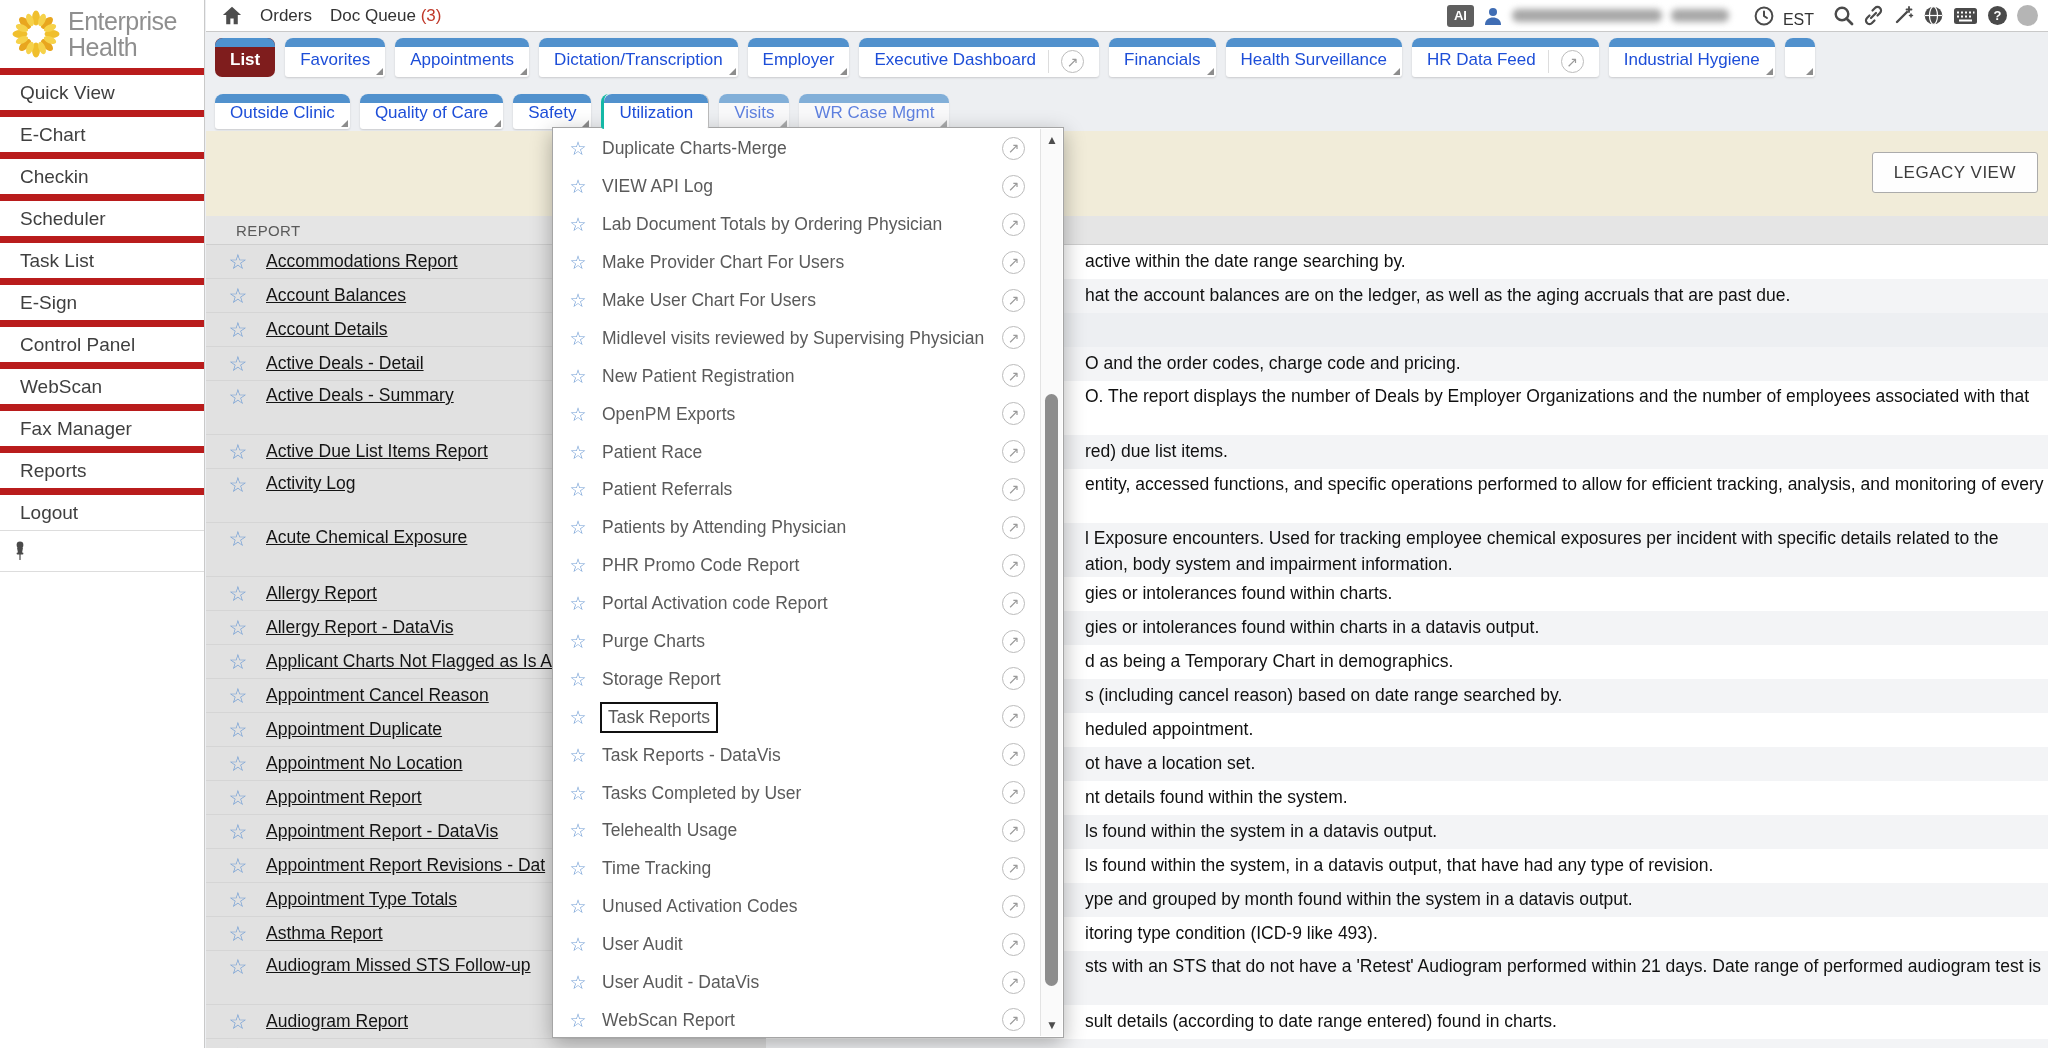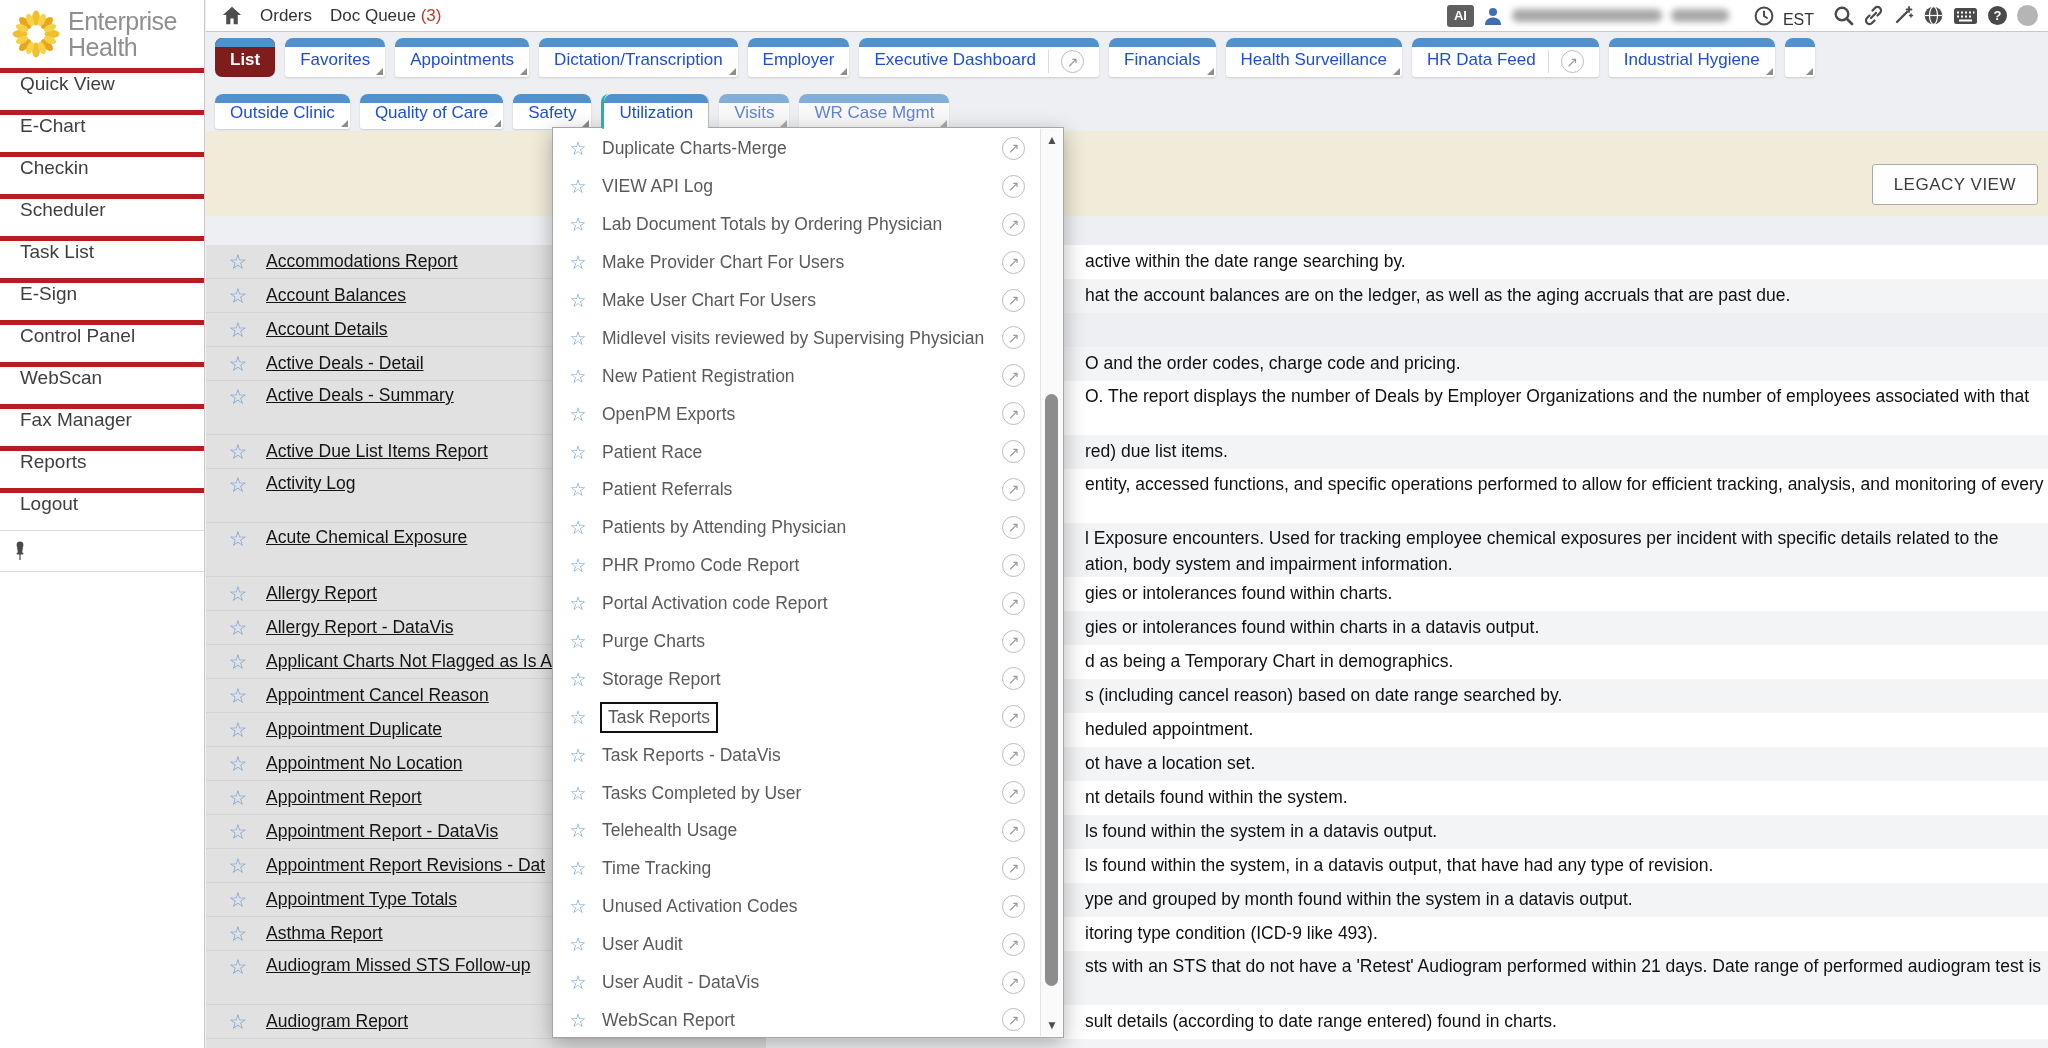--- a/index.html
+++ b/index.html
@@ -4,21 +4,21 @@
 <style>
   * { margin:0; padding:0; box-sizing:border-box; }
   body { background:#fff; font-family:"Liberation Sans", sans-serif; }
   #frame { position:relative; width:2048px; height:1048px; overflow:hidden; background:#edeff2; }
 
   
   #sidebar { position:absolute; left:0; top:0; width:205px; height:1048px; background:#fff; border-right:1px solid #c9c9c9; z-index:10; }
   #logo { display:flex; align-items:center; padding:10px 8px 10px 12px; height:68px; }
   #logo svg { width:48px; height:48px; flex:none; }
   #logo-text { margin-left:8px; color:#8f8f8f; font-size:25px; line-height:26px; letter-spacing:-0.5px; }
-  .side-item { height:42px; display:flex; padding-left:20px; font-size:19px; color:#3f3f3f; border-top:5px solid #b91c1c; cursor:pointer; }
+  .side-item { height:42px; display:flex; align-items:center; padding-left:20px; font-size:19px; color:#3f3f3f; border-top:7px solid #b91c1c; cursor:pointer; }
   .pin-row { height:42px; border-top:1px solid #ddd; border-bottom:1px solid #ddd; display:flex; align-items:center; padding-left:12px; }
 
   
   #topbar { position:absolute; left:206px; top:0; width:1842px; height:32px; background:#fff; border-bottom:1px solid #c9c9c9; display:flex; align-items:center; z-index:5; }
   #topbar .crumb { font-size:17px; color:#333; margin-right:18px; cursor:pointer; }
   #topbar .count { color:#c0392b; }
   #home-btn { margin:0 18px 0 16px; display:flex; cursor:pointer; }
   #topbar-right { margin-left:auto; display:flex; align-items:center; gap:9px; padding-right:10px; }
   .ai-badge { width:27px; height:22px; background:#5f5f5f; border-radius:3px; color:#fff; font-size:13px; font-weight:bold; display:flex; align-items:center; justify-content:center; }
   .blurbar { background:#a8a8a8; height:13px; border-radius:6px; filter:blur(3px); }
@@ -41,21 +41,21 @@
   .tab.selected .tlabel { color:#fff; font-weight:bold; }
   .tab.dim { opacity:.68; }
   .tab.active { z-index:60; border-left:3px solid #14b8a6; border-right:1px solid #b9b9b9; box-shadow:none;justify-content:flex-end; }
   .tab.active .abott { content:""; position:absolute; left:0; right:0; bottom:-4px; height:5px; background:#fff; }
   .ext-wrap { display:none; }
   .ext-wrap.show { display:inline-flex; align-items:center; margin:0 0 4px 12px; padding-left:12px; border-left:1px solid #ddd; }
   .ext-circle { width:23px; height:23px; border:1px solid #bcbcbc; border-radius:50%; color:#9a9a9a; font-size:14px; display:inline-flex; align-items:center; justify-content:center; }
 
   
   #beige { position:absolute; left:206px; top:131px; width:1842px; height:85px; background:#f1ecd9; }
-  #legacy-btn { position:absolute; right:10px; top:33px; height:41px; padding:0 21px; background:#fefefe; border:1px solid #ababab; border-radius:3px; font-size:17px; letter-spacing:.5px; color:#3d3d3d; display:flex; align-items:center; cursor:pointer; }
+  #legacy-btn { position:absolute; right:10px; top:21px; height:41px; padding:0 21px; background:#fefefe; border:1px solid #ababab; border-radius:3px; font-size:17px; letter-spacing:.5px; color:#3d3d3d; display:flex; align-items:center; cursor:pointer; }
   #report-header { position:absolute; left:206px; top:216px; width:1842px; height:29px; background:#e5e5e5; border-bottom:1px solid #cfcfcf; display:flex; align-items:center; }
   #report-header span { font-size:15px; color:#5a5a5a; letter-spacing:.4px; padding-left:30px; }
   #rows { position:absolute; left:206px; top:245px; width:1842px; height:803px; overflow:hidden; }
   .rrow { display:flex; height:34px; }
   .rrow.tall { height:54px; }
   .rleft { width:560px; flex:none; background:#e1e1e1; border-bottom:1px solid rgba(0,0,0,.05); display:flex; align-items:center; padding-left:14px; overflow:hidden; }
   .rrow.tall .rleft { align-items:flex-start; padding-top:4px; }
   .list-star { width:36px; flex:none; text-align:center; font-size:21px; color:#6f9cd4; cursor:pointer; }
   .rlink { margin-left:10px; font-size:17.5px; color:#141414; text-decoration:underline; white-space:nowrap; cursor:pointer; }
   .rdesc { flex:1; padding-left:319px; font-size:17.5px; color:#101010; overflow:hidden; white-space:nowrap; }
@@ -331,20 +331,23 @@
 
           <span class="abott"></span>
         </div>
       </div>
   </div>
 
   <div id="beige">
     <div id="legacy-btn">LEGACY VIEW</div>
   </div>
 
+  <div id="report-header">
+    <span>REPORT</span>
+  </div>
   <div id="rows">
 
   <div class="rrow">
         <div class="rleft">
           <span class="list-star">☆</span>
           <span class="rlink">Accommodations Report</span>
         </div>
         <div class="rdesc"><span>active within the date range searching by.</span><span class="d2"></span></div>
       </div>
       <div class="rrow">

